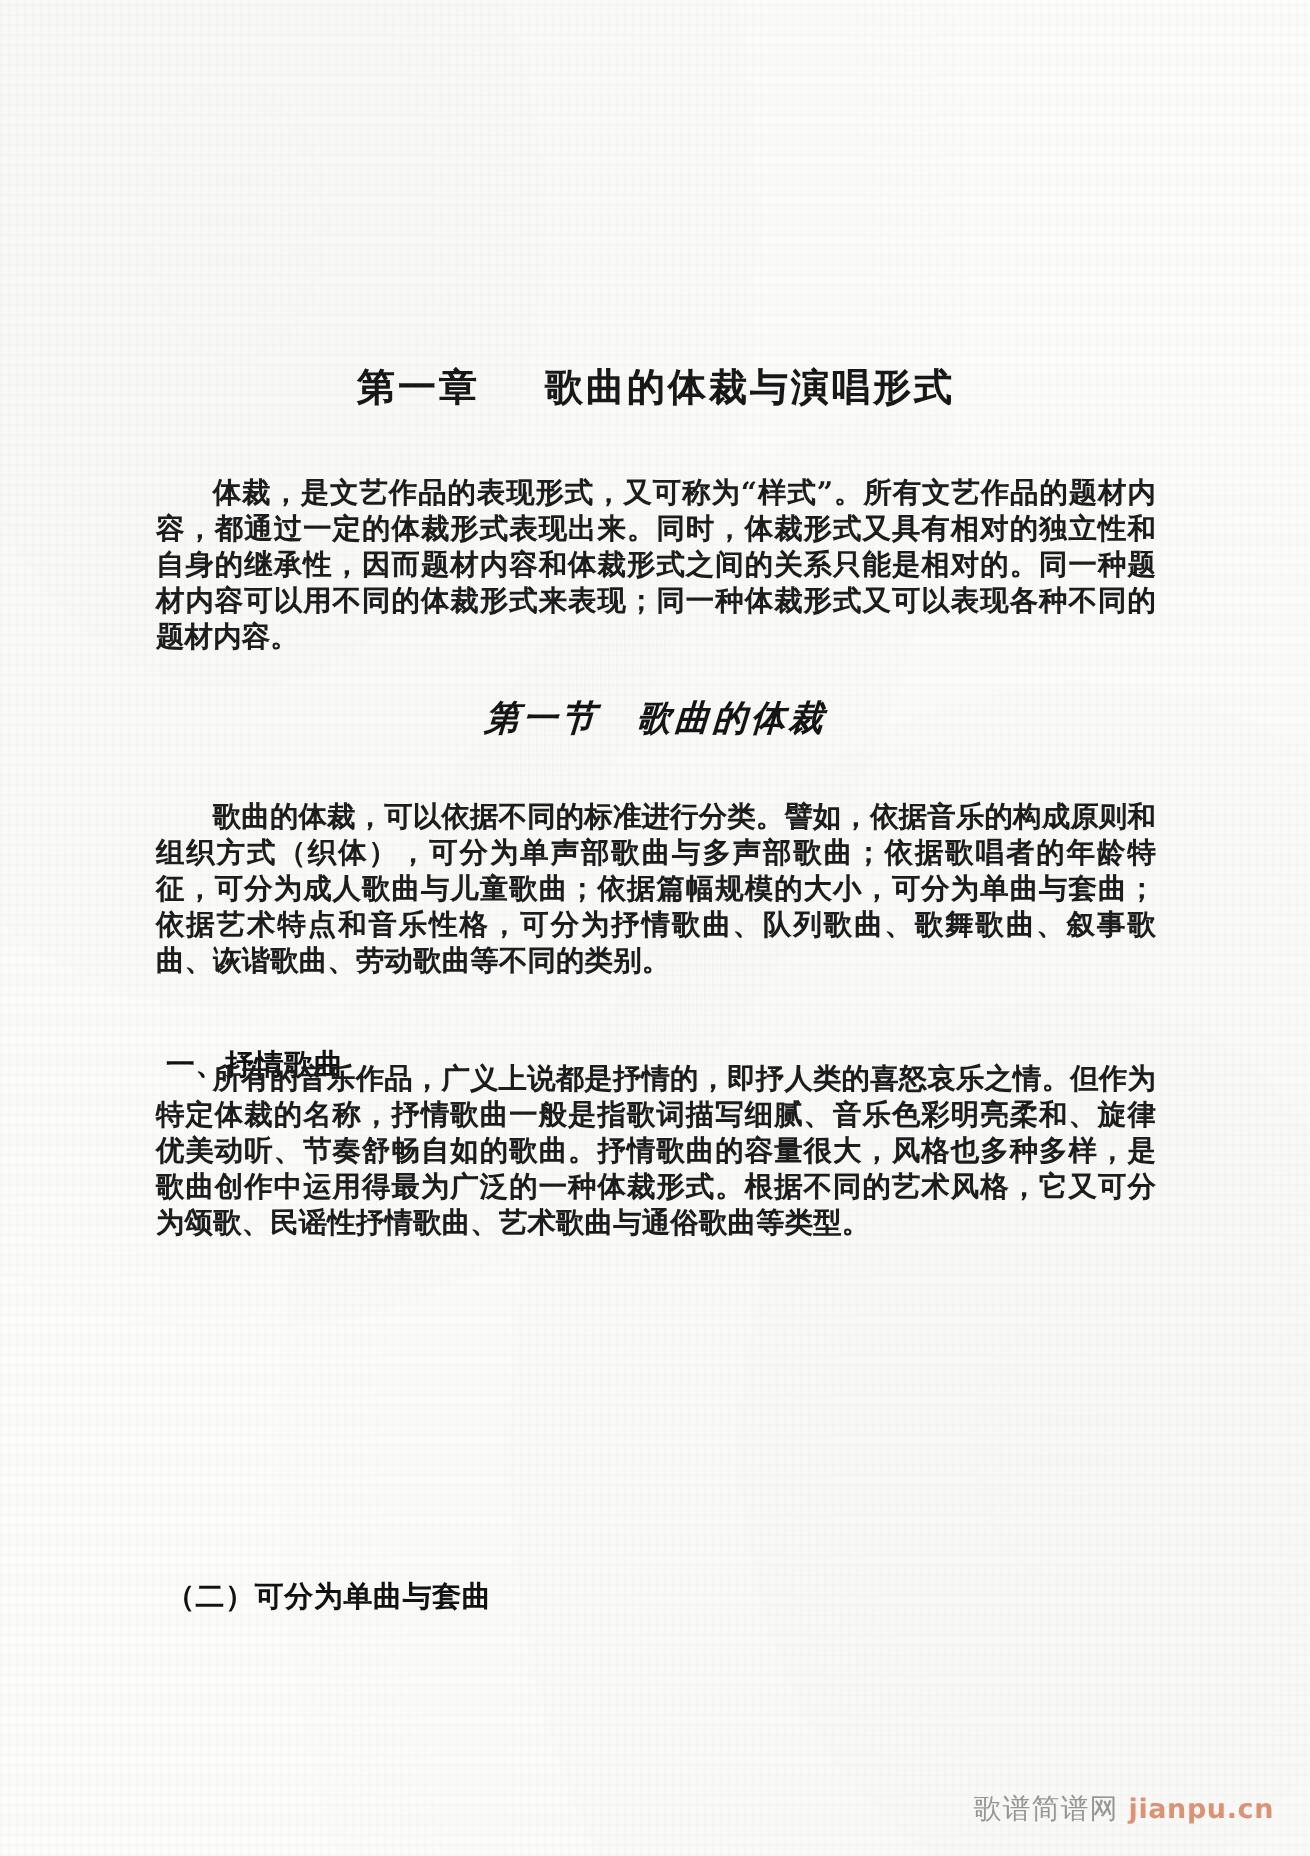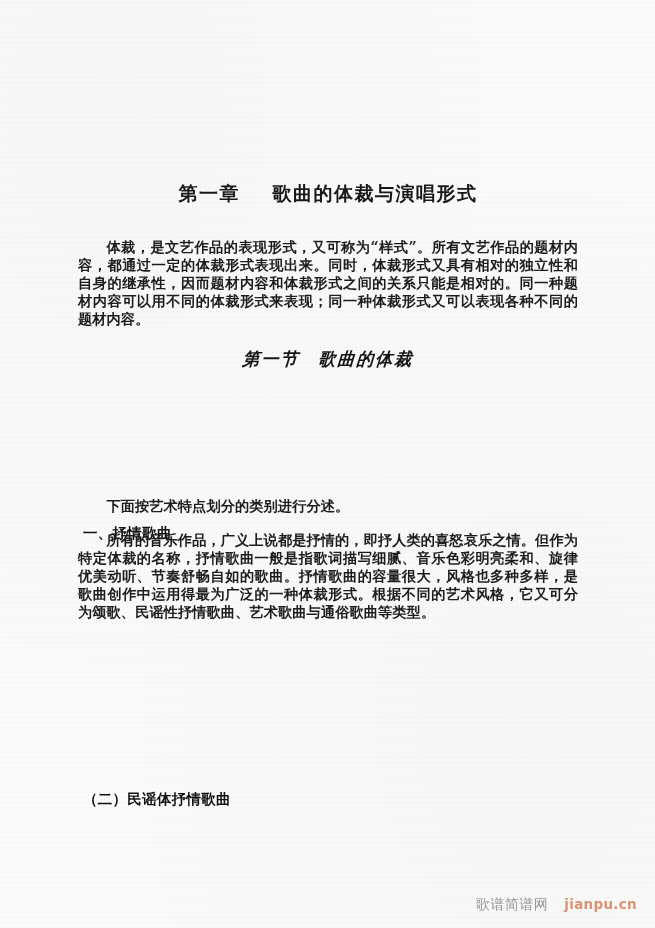--- a/index.html
+++ b/index.html
@@ -106,21 +106,21 @@
   #h-ode   { top: 628px; }
   #h-folk  { top: 773px; }
 
   
   .watermark {
     position: absolute;
     right: 18px;
     bottom: 14px;
     display: flex;
     align-items: baseline;
-    gap: 16px;
+    gap: 5px;
     opacity: 0.92;
     text-align: right;
   }
   .wm-cn {
     font-family: "DejaVu Sans", "Liberation Sans", sans-serif;
     font-size: 14px;
     color: #8e8e8e;
     letter-spacing: 0.5px;
   }
   .wm-en {
@@ -136,30 +136,30 @@
 
 <div class="page">
   <div class="content">
 
     <h1 class="chapter-title">第一章    歌曲的体裁与演唱形式</h1>
 
     <p class="para" id="p-intro">体裁，是文艺作品的表现形式，又可称为“样式”。所有文艺作品的题材内容，都通过一定的体裁形式表现出来。同时，体裁形式又具有相对的独立性和自身的继承性，因而题材内容和体裁形式之间的关系只能是相对的。同一种题材内容可以用不同的体裁形式来表现；同一种体裁形式又可以表现各种不同的题材内容。</p>
 
     <h2 class="section-heading">第一节　歌曲的体裁</h2>
 
+    <p class="para" id="p-genre">歌曲的体裁，可以依据不同的标准进行分类。譬如，依据音乐的构成原则和组织方式（织体），可分为单声部歌曲与多声部歌曲；依据歌唱者的年龄特征，可分为成人歌曲与儿童歌曲；依据篇幅规模的大小，可分为单曲与套曲；依据艺术特点和音乐性格，可分为抒情歌曲、队列歌曲、歌舞歌曲、叙事歌曲、诙谐歌曲、劳动歌曲等不同的类别。</p>
 
-    <p class="para" id="p-below">下面按艺术特点划分的类别进行分述。</p>
 
     <h3 class="subhead" id="h-lyric">一、抒情歌曲</h3>
 
     <p class="para" id="p-lyric">所有的音乐作品，广义上说都是抒情的，即抒人类的喜怒哀乐之情。但作为特定体裁的名称，抒情歌曲一般是指歌词描写细腻、音乐色彩明亮柔和、旋律优美动听、节奏舒畅自如的歌曲。抒情歌曲的容量很大，风格也多种多样，是歌曲创作中运用得最为广泛的一种体裁形式。根据不同的艺术风格，它又可分为颂歌、民谣性抒情歌曲、艺术歌曲与通俗歌曲等类型。</p>
 
 
 
-    <h3 class="subhead" id="h-folk">（二）民谣体抒情歌曲</h3>
+    <h3 class="subhead" id="h-folk">（二）可分为单曲与套曲</h3>
 
 
   </div>
 
   <div class="watermark">
     <span class="wm-cn">歌谱简谱网</span>
     <span class="wm-en">jianpu.cn</span>
   </div>
 </div>
 

